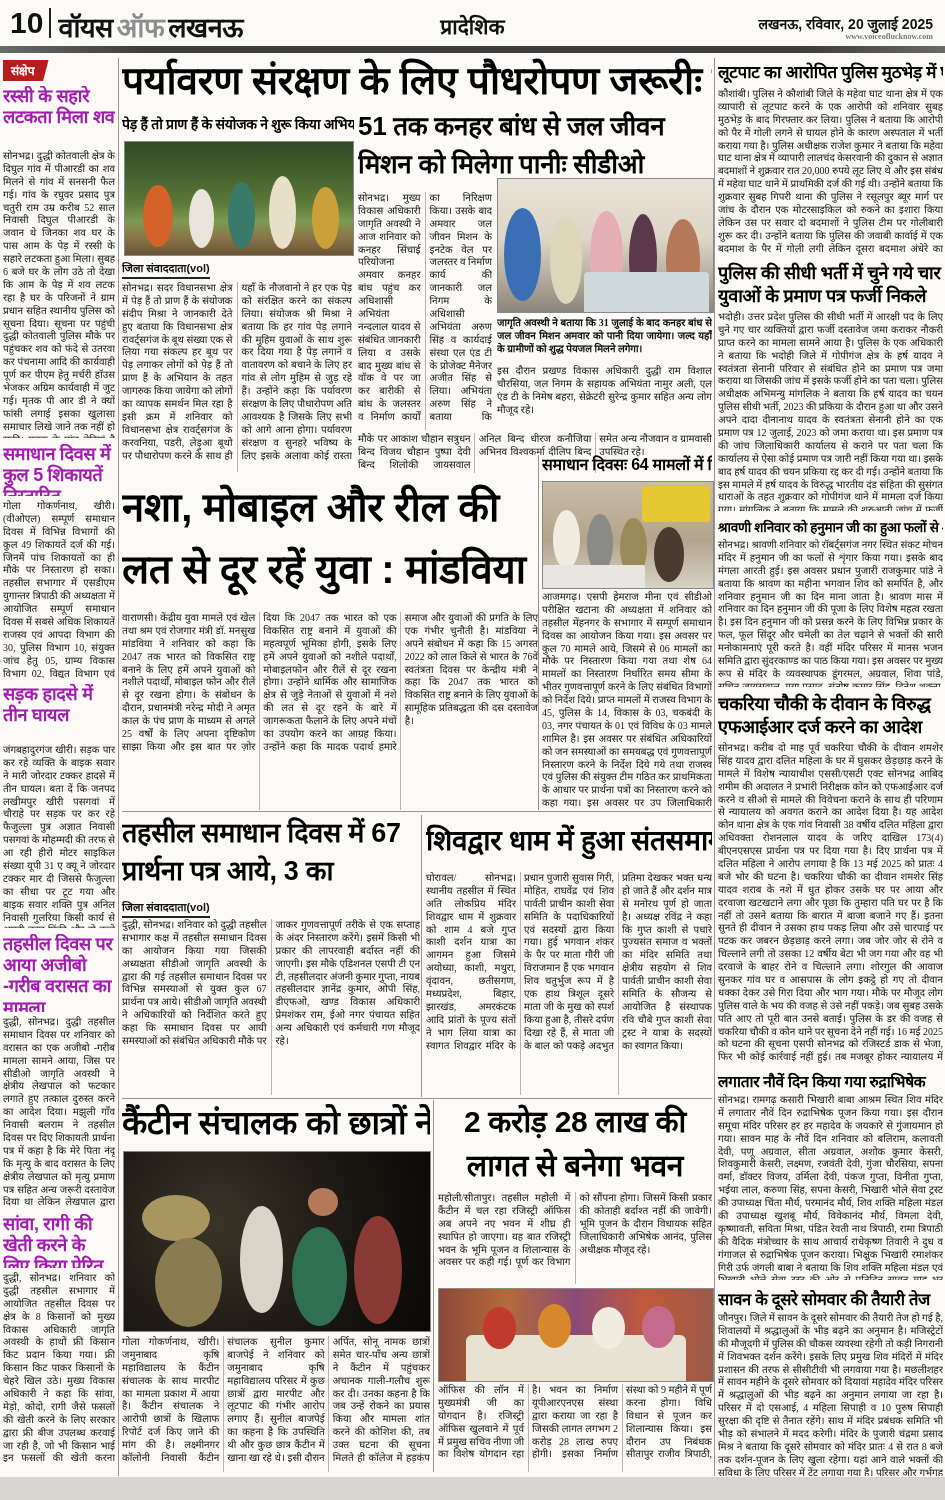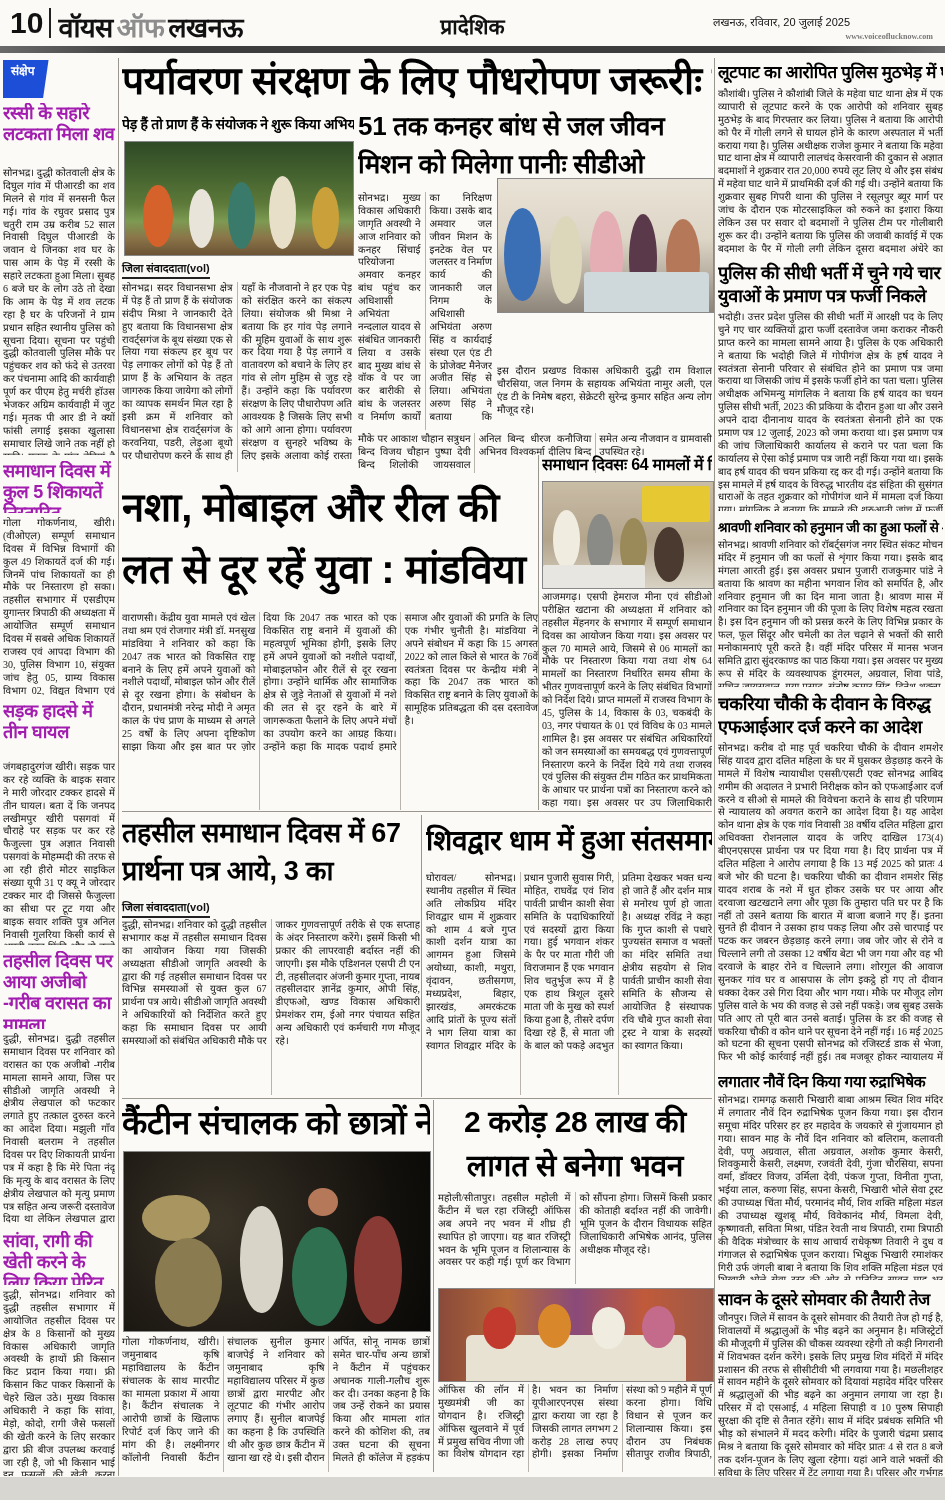--- a/index.html
+++ b/index.html
@@ -16,25 +16,25 @@
   .hline{background:#9a968e;height:1px;}
   .byline{font-family:"Liberation Sans","DejaVu Sans",sans-serif;font-size:11px;font-weight:bold;
           border-bottom:2px solid #222;display:inline-block;padding-bottom:2px;}
   .photo{position:absolute;overflow:hidden;border:1px solid #888;}
   .photo i{position:absolute;border-radius:50%;}
   
   .mast-num{font-family:"Liberation Sans",sans-serif;font-size:30px;font-weight:bold;border-right:2px solid #222;padding-right:6px;line-height:1;}
   .mast{font-family:"Liberation Sans",sans-serif;font-size:27px;font-weight:bold;letter-spacing:-0.5px;}
   .mast .mid{color:#8d8d8d;padding:0 4px;}
   .sect{font-family:"Liberation Sans",sans-serif;font-size:21px;font-weight:bold;}
-  .dt{font-family:"Liberation Sans",sans-serif;font-size:11px;font-weight:normal;text-align:left;}
+  .dt{font-family:"Liberation Sans",sans-serif;font-size:14px;font-weight:bold;text-align:right;}
   .site{font-size:8px;color:#777;text-align:right;}
   .hrule{background:linear-gradient(90deg,#6a6a6a,#3d3d3d 15%,#3d3d3d 85%,#6a6a6a);height:7px;}
-  .brieflabel{background:#1d4ed8;color:#fff;font-family:"Liberation Sans",sans-serif;font-size:12px;font-weight:bold;
-              padding:2px 14px 19px 8px;display:inline-block;clip-path:polygon(0 0,100% 0,88% 100%,0 100%);}
+  .brieflabel{background:#b91c1c;color:#fff;font-family:"Liberation Sans",sans-serif;font-size:12px;font-weight:bold;
+              padding:2px 14px 2px 8px;display:inline-block;clip-path:polygon(0 0,100% 0,88% 100%,0 100%);}
   .sideh{font-family:"Liberation Sans","DejaVu Sans",sans-serif;font-weight:bold;font-size:18px;line-height:1.18;color:#a21caf;letter-spacing:-0.3px;}
   .rh{font-family:"Liberation Sans","DejaVu Sans",sans-serif;font-weight:bold;color:#000;letter-spacing:-0.3px;}
   .cap{font-size:10px;font-weight:bold;line-height:1.3;text-align:justify;overflow:hidden;}
   .strip{background:#d8d6d1;}
 </style>
 </head>
 <body>
 
 <div class="page">
 
@@ -93,20 +93,21 @@
   <div class="abs body c2" style="left:358px;top:192px;width:134px;height:238px;">सोनभद्र। मुख्य विकास अधिकारी जागृति अवस्थी ने आज शनिवार को कनहर सिंचाई परियोजना अमवार कनहर बांध पहुंच कर अधिशासी अभियंता नन्दलाल यादव से संबंधित जानकारी लिया व उसके बाद मुख्य बांध से वॉक वे पर जा कर बारीकी से बांध के जलस्तर व निर्माण कार्यों का निरिक्षण किया। उसके बाद अमवार जल जीवन मिशन के इनटेक वेल पर जलस्तर व निर्माण कार्य की जानकारी जल निगम के अधिशासी अभियंता अरुण सिंह व कार्यदाई संस्था एल एंड टी के प्रोजेक्ट मैनेजर अजीत सिंह से लिया। अभियंता अरुण सिंह ने बताया कि अमवार जल जीवन मिशन का निर्माण कार्य पूर्ण हो गया है अमवार जल जीवन मिशन से दुद्धी ब्लॉक के 58 गांव में पीने का पानी पाइप लाईन के द्वारा पहुंचेगा। जल जीवन मिशन के वाटर ट्रीटमेंट प्लांट का निरिक्षण करने के बाद मुख्य विकास अधिकारी ने जानकारी ली।</div>
 
   <div class="photo" style="left:497px;top:178px;width:215px;height:133px;background:linear-gradient(180deg,#e9e3d7 0%,#ddd5c6 45%,#b4ab9e 75%,#8d847a 100%);">
     <i style="left:3%;top:22%;width:17%;height:70%;background:#3b6fb5;"></i>
     <i style="left:24%;top:28%;width:15%;height:66%;background:#dcd6ba;"></i>
     <i style="left:43%;top:24%;width:15%;height:70%;background:#e5aeb4;"></i>
     <i style="left:61%;top:26%;width:13%;height:68%;background:#5a3a4a;"></i>
     <i style="left:78%;top:30%;width:16%;height:64%;background:#b5795a;"></i>
     <i style="left:40%;top:70%;width:58%;height:40%;background:#cfd8da;border-radius:4px;"></i>
   </div>
+  <div class="abs cap" style="left:497px;top:316px;width:215px;height:46px;">जागृति अवस्थी ने बताया कि 31 जुलाई के बाद कनहर बांध से जल जीवन मिशन अमवार को पानी दिया जायेगा। जल्द यहाँ के ग्रामीणों को शुद्ध पेयजल मिलने लगेगा।</div>
   <div class="abs body" style="left:497px;top:365px;width:215px;height:64px;font-family:Liberation Serif, serif;">इस दौरान प्रखण्ड विकास अधिकारी दुद्धी राम विशाल चौरसिया, जल निगम के सहायक अभियंता नामुर अली, एल एंड टी के निमेष बहरा, सेक्रेटरी सुरेन्द्र कुमार सहित अन्य लोग मौजूद रहे।</div>
   <div class="abs hl ovh" style="left:122px;top:476px;width:416px;height:132px;font-size:40px;line-height:1.55;">नशा, मोबाइल और रील की लत से दूर रहें युवा : मांडविया</div>
 
   <div class="abs body c3" style="left:358px;top:433px;width:354px;height:40px;">मौके पर आकाश चौहान सत्रुधन बिन्द विजय चौहान पुष्पा देवी बिन्द शिलोकी जायसवाल अनिल बिन्द धीरज कनौजिया अभिनव विश्वकर्मा दीलिप बिन्द समेत अन्य नौजवान व ग्रामवासी उपस्थित रहे।</div>
   <div class="abs body c3" style="left:122px;top:612px;width:416px;height:198px;">वाराणसी। केंद्रीय युवा मामले एवं खेल तथा श्रम एवं रोजगार मंत्री डॉ. मनसुख मांडविया ने शनिवार को कहा कि 2047 तक भारत को विकसित राष्ट्र बनाने के लिए हमें अपने युवाओं को नशीले पदार्थों, मोबाइल फोन और रीलें से दूर रखना होगा। के संबोधन के दौरान, प्रधानमंत्री नरेन्द्र मोदी ने अमृत काल के पंच प्राण के माध्यम से अगले 25 वर्षों के लिए अपना दृष्टिकोण साझा किया और इस बात पर ज़ोर दिया कि 2047 तक भारत को एक विकसित राष्ट्र बनाने में युवाओं की महत्वपूर्ण भूमिका होगी, इसके लिए हमें अपने युवाओं को नशीले पदार्थों, मोबाइलफोन और रीलें से दूर रखना होगा। उन्होंने धार्मिक और सामाजिक क्षेत्र से जुड़े नेताओं से युवाओं में नशे की लत से दूर रहने के बारे में जागरूकता फैलाने के लिए अपने मंचों का उपयोग करने का आग्रह किया। उन्होंने कहा कि मादक पदार्थ हमारे समाज और युवाओं की प्रगति के लिए एक गंभीर चुनौती है। मांडविया ने अपने संबोधन में कहा कि 15 अगस्त 2022 को लाल किले से भारत के 76वें स्वतंत्रता दिवस पर केन्द्रीय मंत्री ने कहा कि 2047 तक भारत को विकसित राष्ट्र बनाने के लिए युवाओं के सामूहिक प्रतिबद्धता की दस दस्तावेज है।</div>
 
   <div class="abs vline" style="left:538px;top:455px;height:355px;"></div>
   <div class="abs rh nw" style="left:542px;top:453px;width:170px;height:26px;font-size:16px;">समाधान दिवसः 64 मामलों में सिर्फ 7 निपटे</div>
   <div class="photo" style="left:542px;top:481px;width:170px;height:106px;background:linear-gradient(180deg,#cabda5 0%,#b3a48c 55%,#d8d2c4 100%);">
     <i style="left:58%;top:4%;width:40%;height:34%;background:#e6c832;border-radius:3px;"></i>

